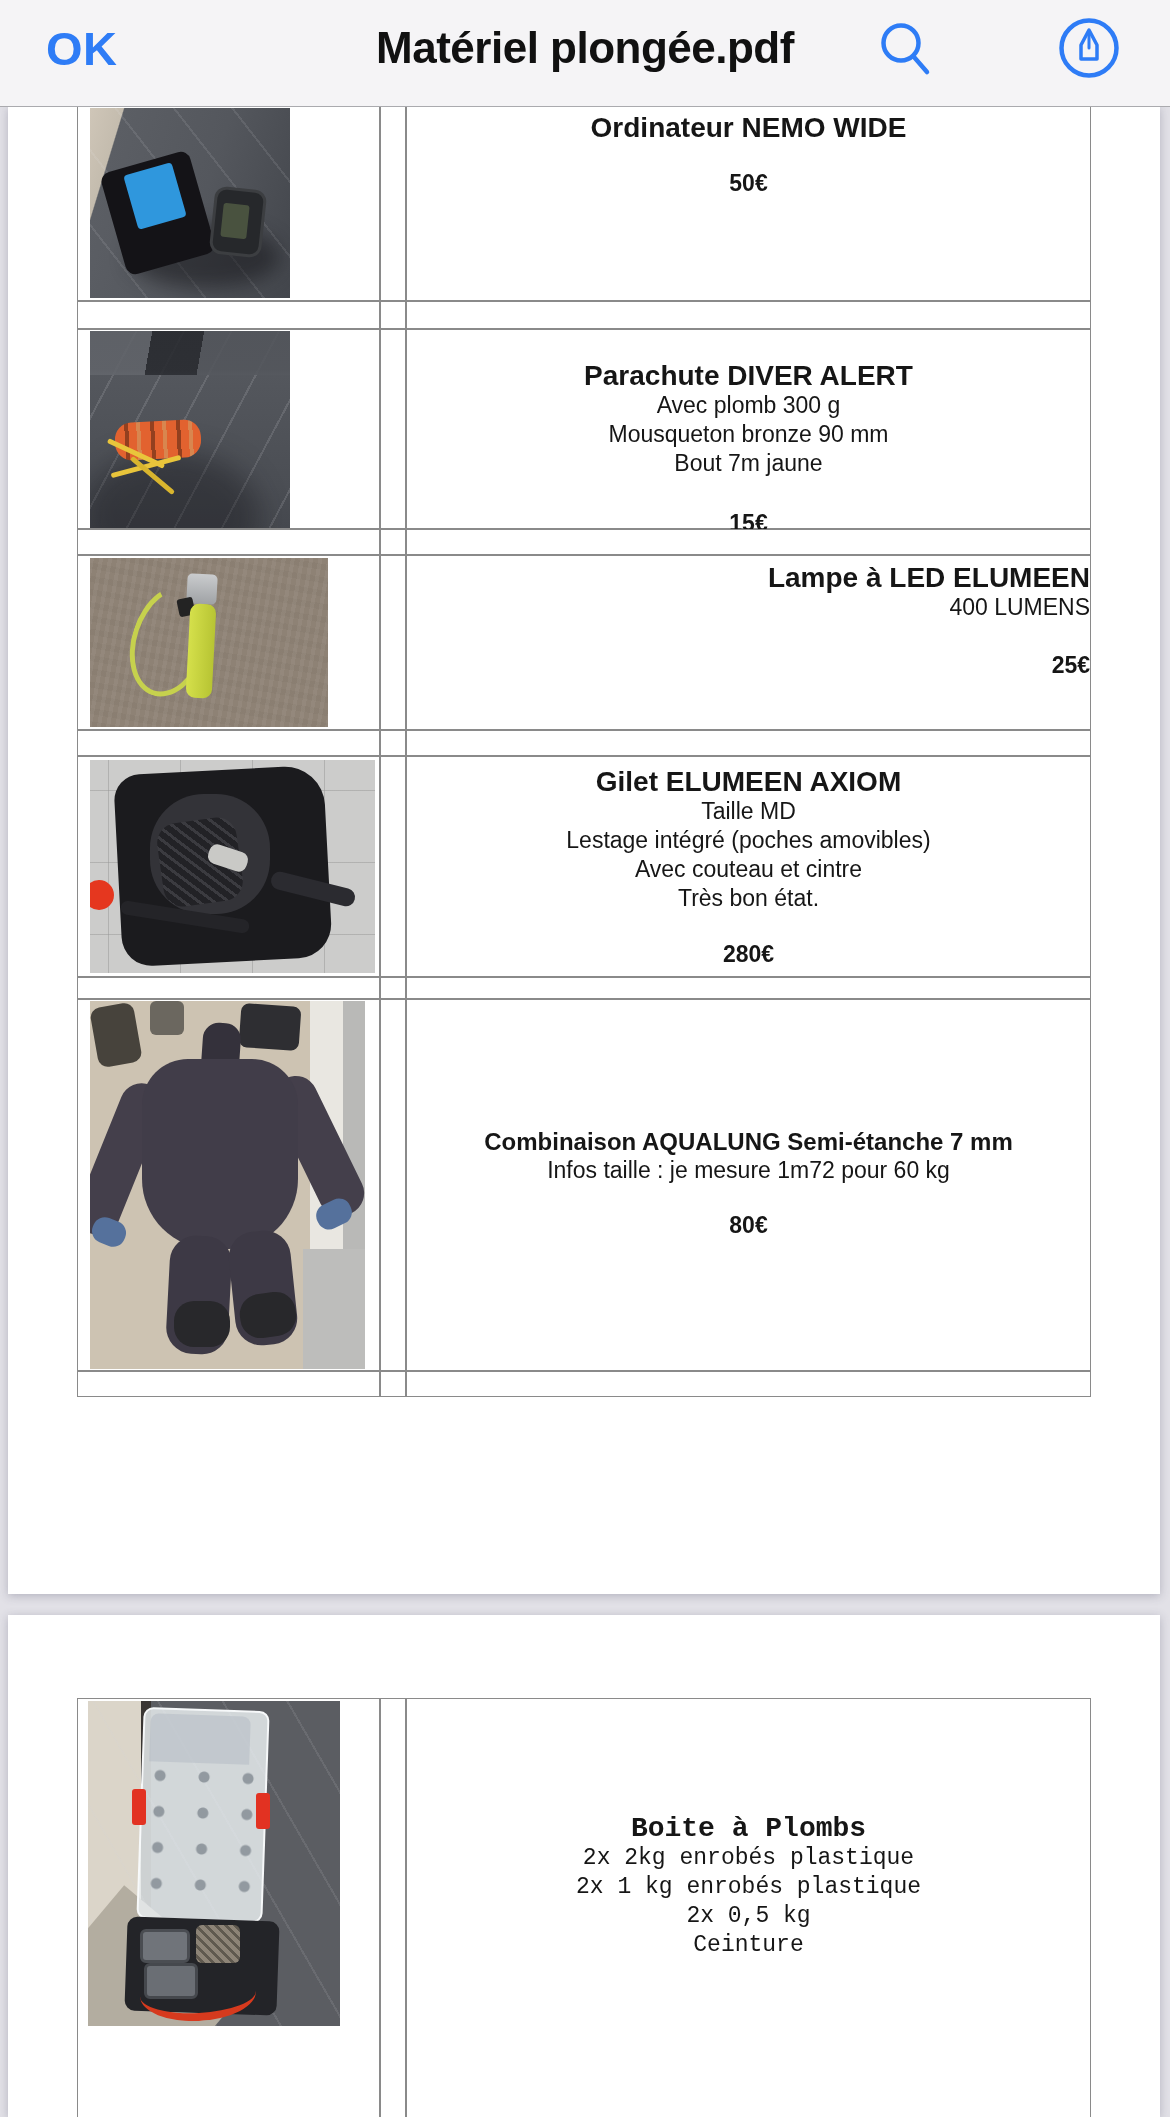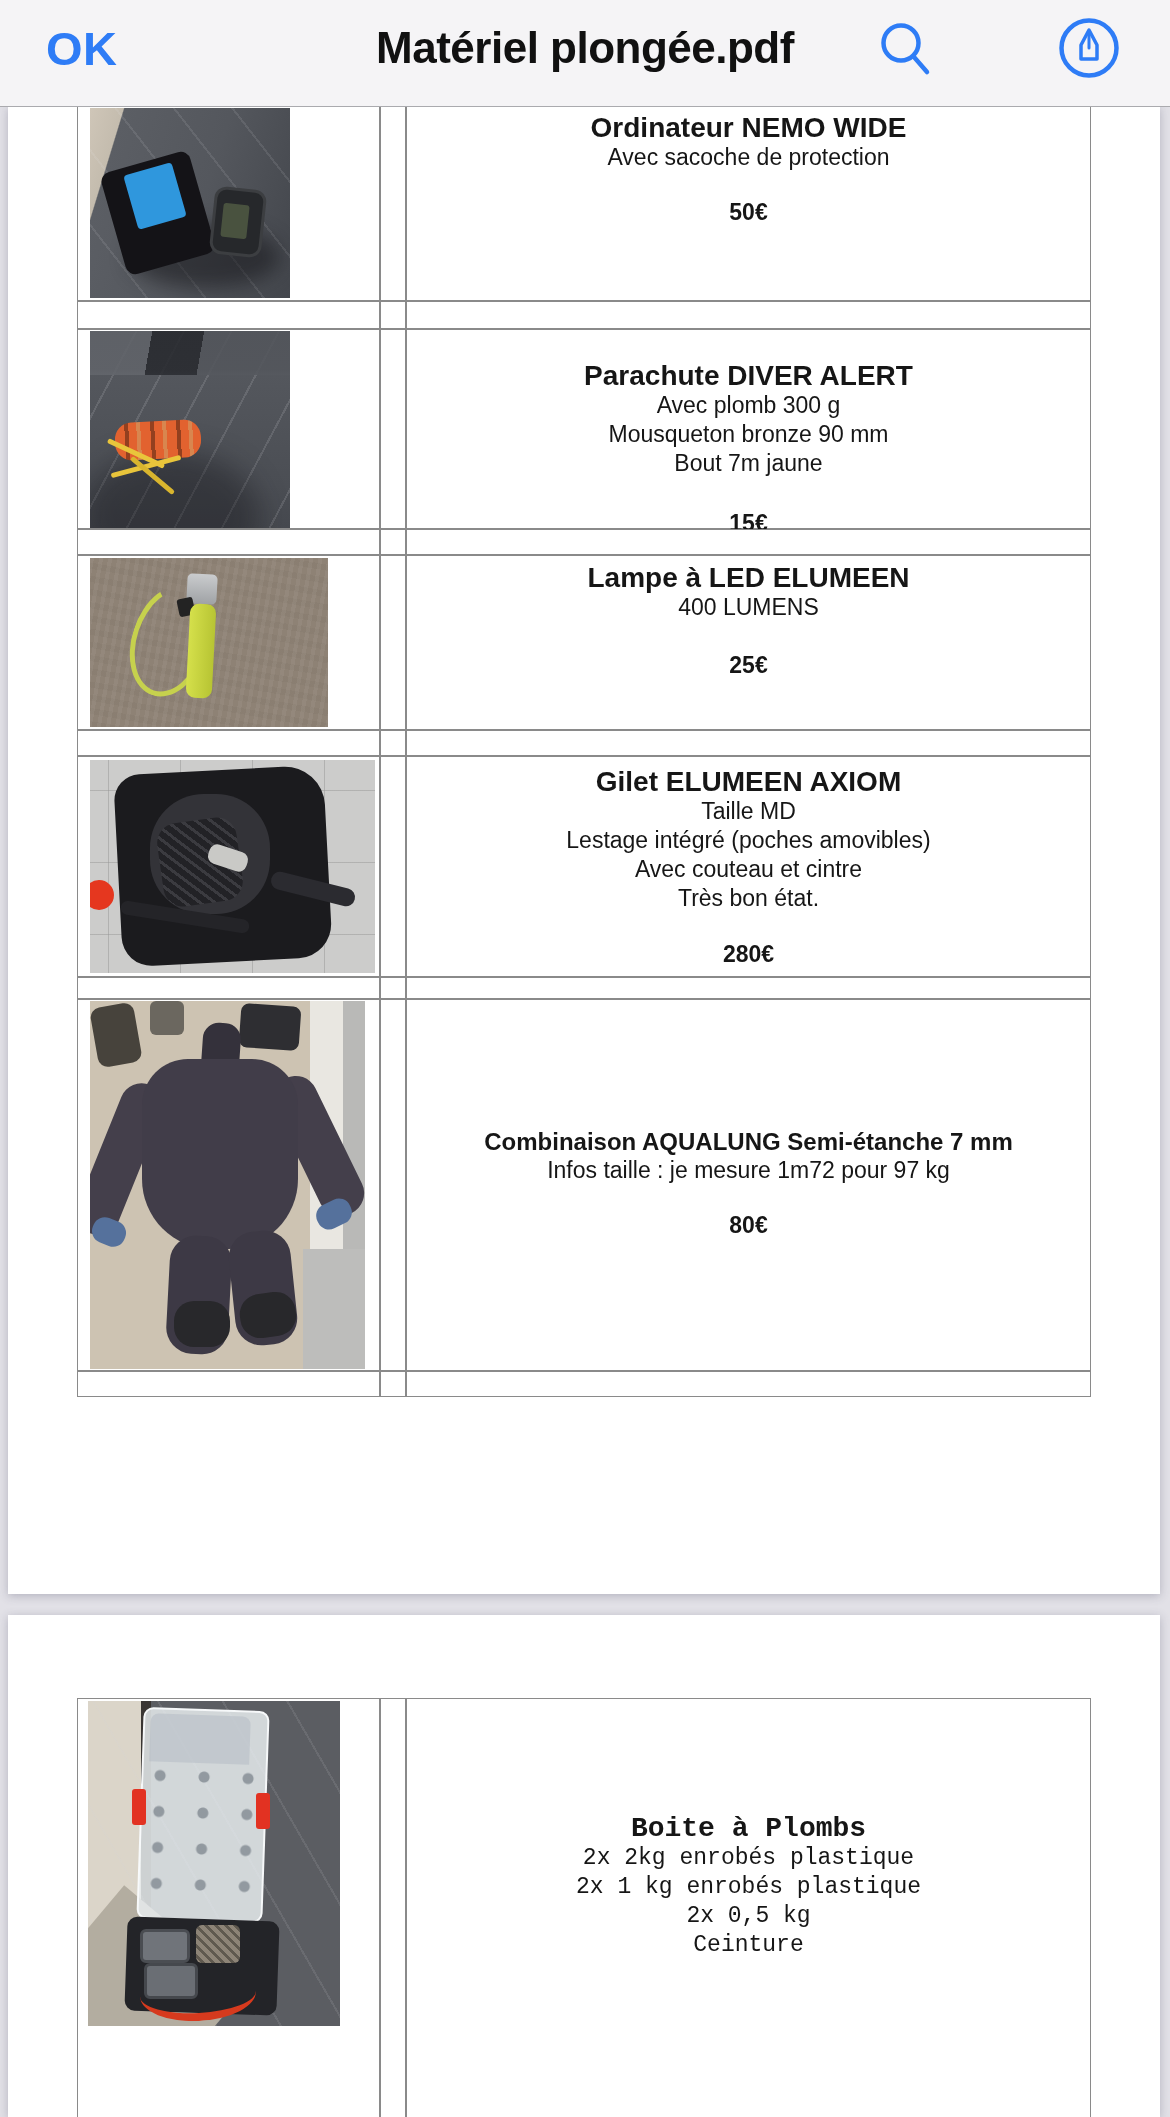--- a/index.html
+++ b/index.html
@@ -29,21 +29,21 @@
 
   .pdftable { position:absolute; left:69px; width:1014px; top:0; }
   #page2 .pdftable { top:83px;font-family:Liberation Mono, monospace; }
 
   .trow { display:flex; }
   .cell { border:1.5px solid #8a8a8a; box-sizing:border-box; background:#fff; }
   .img-cell  { width:303px; position:relative; overflow:hidden; }
   .gap-cell  { width:26px; }
   .text-cell { width:685px; text-align:center; color:#161616; }
 
-  .h-r1 { height:195px; } .h-r2 { height:200px; } .h-r3 { height:175px; }
+  .h-r1 { height:195px; } .h-r2 { height:200px; } .h-r3 { height:175px;text-align:right; }
   .h-r4 { height:221px; } .h-r5 { height:372px; } .h-r6 { height:431px; }
   .sp28 { height:28px; } .sp26 { height:26px; } .sp22 { height:22px; }
 
   .title { font-size:28px; font-weight:700; line-height:30px; }
   .title-sm { font-size:24px; font-weight:700; line-height:28px; }
   .line  { font-size:23px; line-height:29px; }
   .price { font-size:23px; font-weight:700; line-height:28px; }
   .pregap26 { height:26px; } .pregap27 { height:27px; } .pregap28 { height:28px; }
   .pregap29 { height:29px; } .pregap31 { height:31px; }
   .pt-r1 { padding-top:6px; } .pt-r2 { padding-top:31px; } .pt-r3 { padding-top:7px; }
@@ -165,21 +165,20 @@
             <div class="shadow"></div>
             <div class="case"></div>
             <div class="screenblue"></div>
             <div class="watch"></div>
             <div class="watchscreen"></div>
           </div>
         </div>
         <div class="cell gap-cell h-r1"></div>
         <div class="cell text-cell h-r1 pt-r1">
           <div class="title">Ordinateur NEMO WIDE</div>
-          <div class="line">Avec sacoche de protection</div>
           <div class="pregap26"></div>
           <div class="price">50€</div>
         </div>
       </div>
 
       <div class="trow sp28">
         <div class="cell img-cell sp28"></div>
         <div class="cell gap-cell sp28"></div>
         <div class="cell text-cell sp28"></div>
       </div>
@@ -281,21 +280,21 @@
             <div class="torso"></div>
             <div class="legL"></div>
             <div class="legR"></div>
             <div class="bootL"></div>
             <div class="bootR"></div>
           </div>
         </div>
         <div class="cell gap-cell h-r5"></div>
         <div class="cell text-cell h-r5 pt-r5">
           <div class="title-sm">Combinaison AQUALUNG Semi-étanche 7 mm</div>
-          <div class="line">Infos taille : je mesure 1m72 pour 97 kg</div>
+          <div class="line">Infos taille : je mesure 1m72 pour 60 kg</div>
           <div class="pregap26"></div>
           <div class="price">80€</div>
         </div>
       </div>
 
       <div class="trow sp26">
         <div class="cell img-cell sp26"></div>
         <div class="cell gap-cell sp26"></div>
         <div class="cell text-cell sp26"></div>
       </div>

